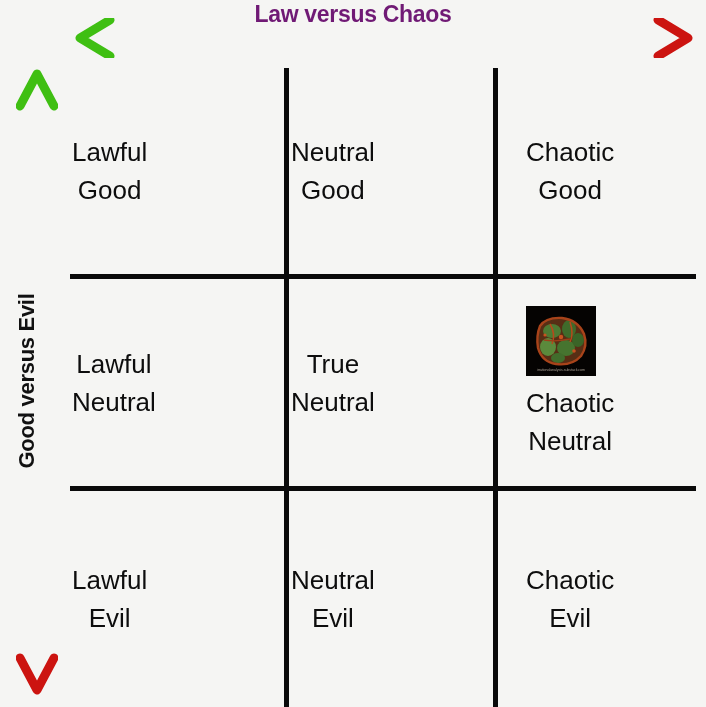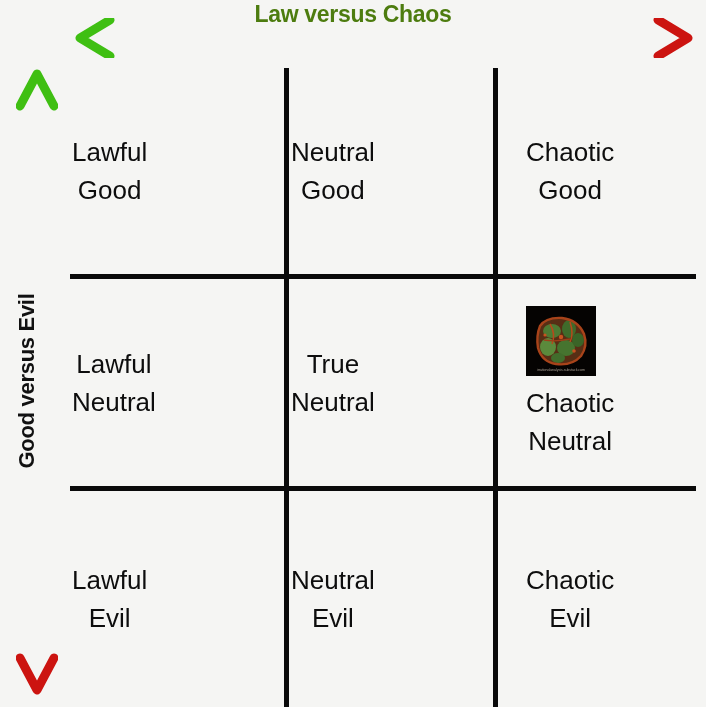--- a/index.html
+++ b/index.html
@@ -17,21 +17,21 @@
 
   
   #top-axis-title {
     position: absolute;
     left: 0;
     top: 0;
     width: 706px;
     text-align: center;
     font-size: 23px;
     font-weight: bold;
-    color: #4d7c0f;
+    color: #701a75;
     letter-spacing: -0.3px;
     line-height: 28px;
     white-space: nowrap;
   }
   #top-axis-arrow {
     position: absolute;
     left: 66px;
     top: 18px;
     width: 636px;
     height: 40px;

